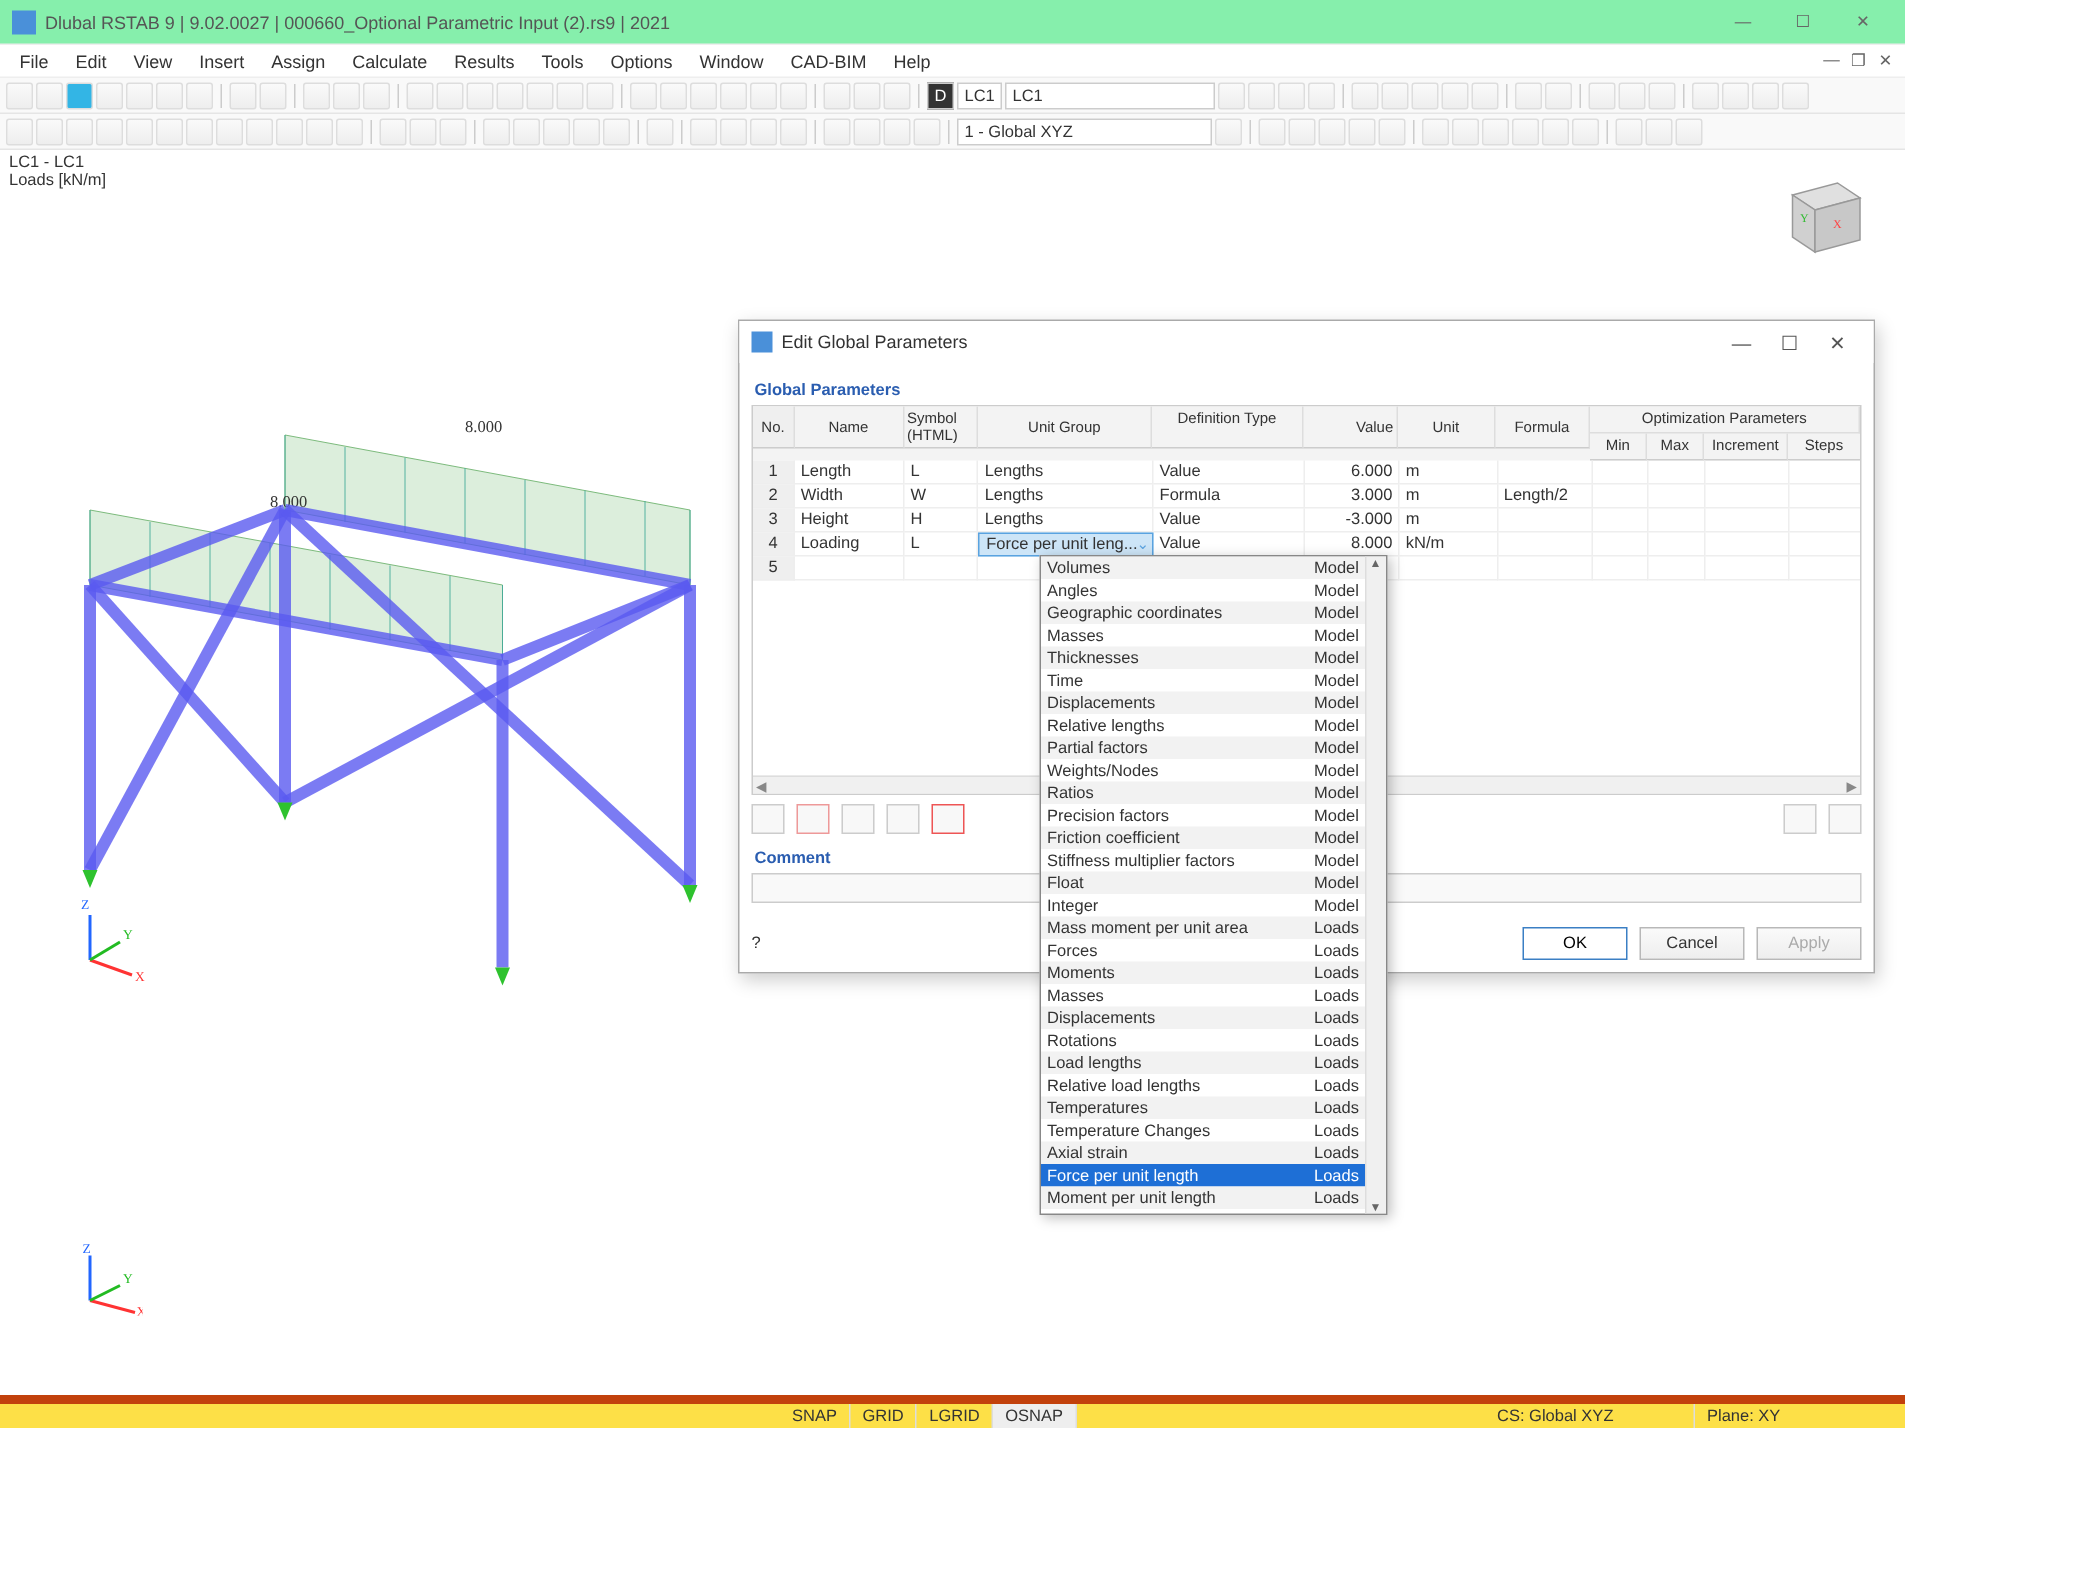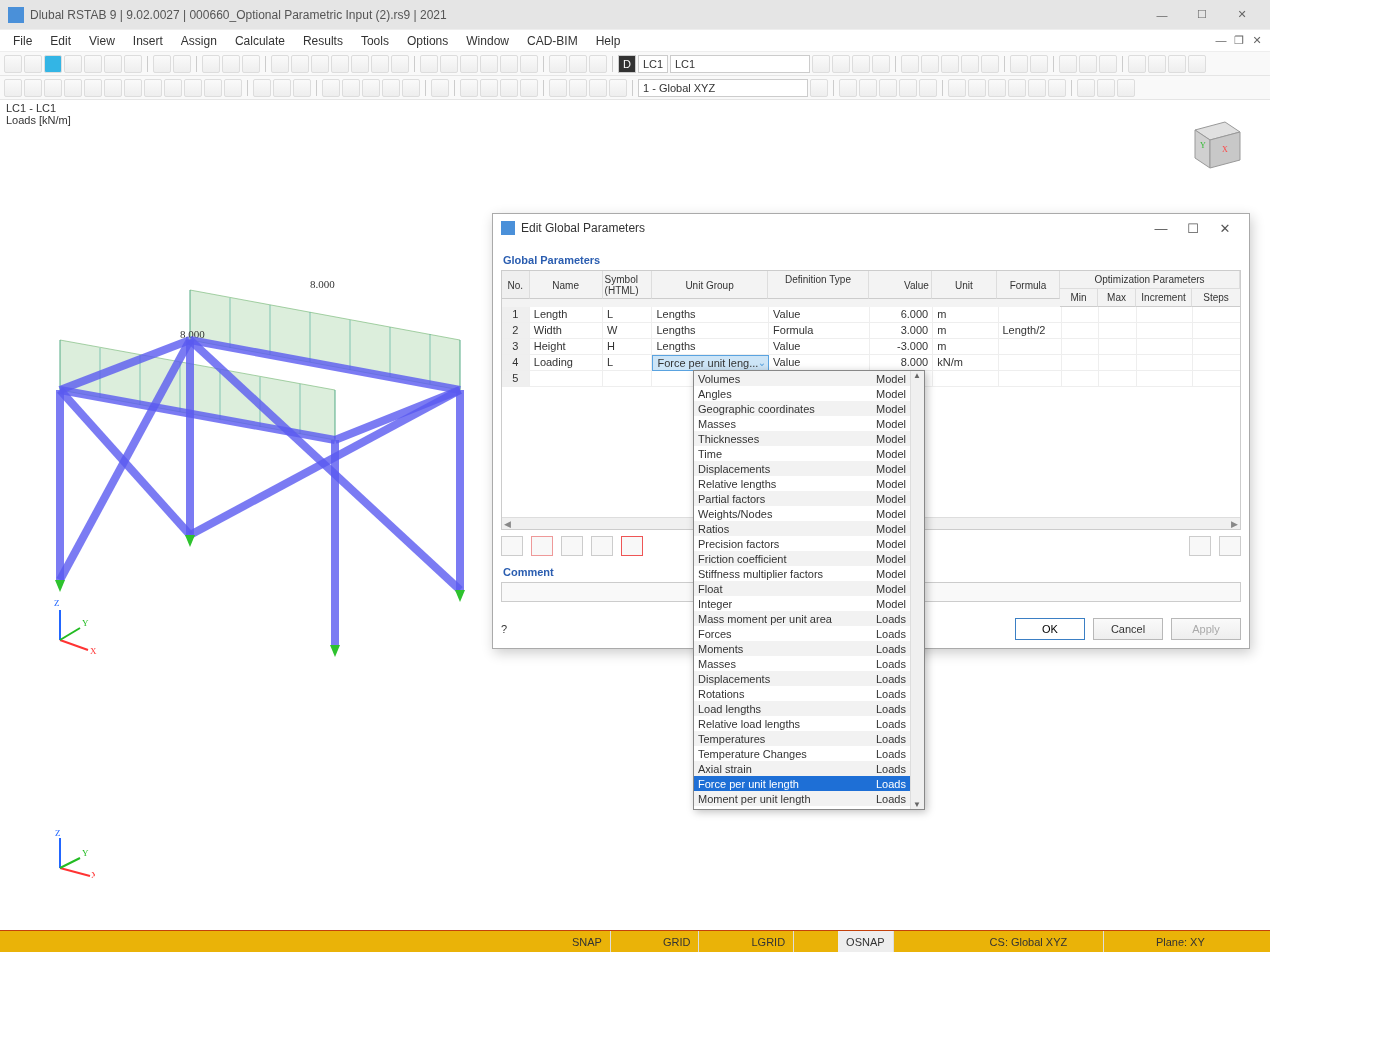--- a/index.html
+++ b/index.html
@@ -1,33 +1,33 @@
 <!DOCTYPE html>
 <html><head>
 <meta charset="utf-8">
 <style>
 * { box-sizing: border-box; margin: 0; padding: 0; font-family: "Segoe UI", Tahoma, sans-serif; }
 body { background: #fff; font-size: 11px; color: #333; overflow: hidden; width: 1270px; height: 952px; position: relative; }
-.titlebar { height: 30px; background: #e5e5e5; display: flex; align-items: center; padding: 0 8px; border-bottom: 1px solid #eee; }
+.titlebar { height: 30px; background: #86efac; display: flex; align-items: center; padding: 0 8px; border-bottom: 1px solid #eee; }
 .titlebar .app-icon { width: 16px; height: 16px; background: #4a90d9; margin-right: 6px; }
 .titlebar .title { flex: 1; color: #555; font-size: 12px; }
 .titlebar .win-btn { width: 40px; height: 28px; display: flex; align-items: center; justify-content: center; color: #666; }
 .menubar { height: 22px; background: #fff; display: flex; align-items: center; padding: 0 4px; border-bottom: 1px solid #eee; }
 .menubar .m { padding: 2px 9px; font-size: 12px; cursor: default; }
 .menubar .mdi-ctrl { margin-left: auto; display: flex; }
 .menubar .mdi-ctrl span { width: 18px; text-align: center; color: #666; }
 .toolbar { height: 24px; background: #f9f9f9; border-bottom: 1px solid #e5e5e5; display: flex; align-items: center; padding: 0 4px; gap: 2px; }
 .tb-btn { width: 18px; height: 18px; background: linear-gradient(#fafafa,#eee); border: 1px solid #ddd; border-radius: 2px; display: inline-block; }
 .tb-sep { width: 1px; height: 16px; background: #ccc; margin: 0 3px; }
 .tb-combo { height: 18px; border: 1px solid #ccc; background: #fff; padding: 0 4px; font-size: 11px; display: flex; align-items: center; }
 .viewport { position: absolute; top: 100px; left: 0; right: 0; bottom: 22px; background: #fff; }
 .vp-info { position: absolute; top: 2px; left: 6px; font-size: 11px; color: #333; }
 .vp-nav-cube { position: absolute; top: 10px; right: 20px; width: 70px; height: 70px; }
 .vp-axes-small { position: absolute; bottom: 50px; left: 45px; }
-.statusbar { position: absolute; bottom: 0; left: 0; right: 0; height: 22px; background: #eab308; border-top: 1px solid #c2410c; display: flex; align-items: center; font-size: 11px; gap: 44px; }
+.statusbar { position: absolute; bottom: 0; left: 0; right: 0; height: 22px; background: #fde047; border-top: 6px solid #c2410c; display: flex; align-items: center; font-size: 11px; }
 .statusbar .cell { padding: 0 8px; border-right: 1px solid #ddd; height: 100%; display: flex; align-items: center; }
 
 
 .dialog { position: absolute; top: 213px; left: 492px; width: 758px; background: #fff; border: 1px solid #aaa; box-shadow: 2px 4px 12px rgba(0,0,0,.2); }
 .dlg-title { height: 28px; display: flex; align-items: center; padding: 0 8px; background: #fff; }
 .dlg-title .ico { width: 14px; height: 14px; background: #4a90d9; margin-right: 6px; }
 .dlg-title .t { flex: 1; font-size: 12px; }
 .dlg-title .wb { width: 32px; text-align: center; color: #555; font-size: 13px; }
 .dlg-body { padding: 8px; }
 .section-label { color: #2a5db0; font-size: 11px; font-weight: 600; padding: 4px 2px; }

